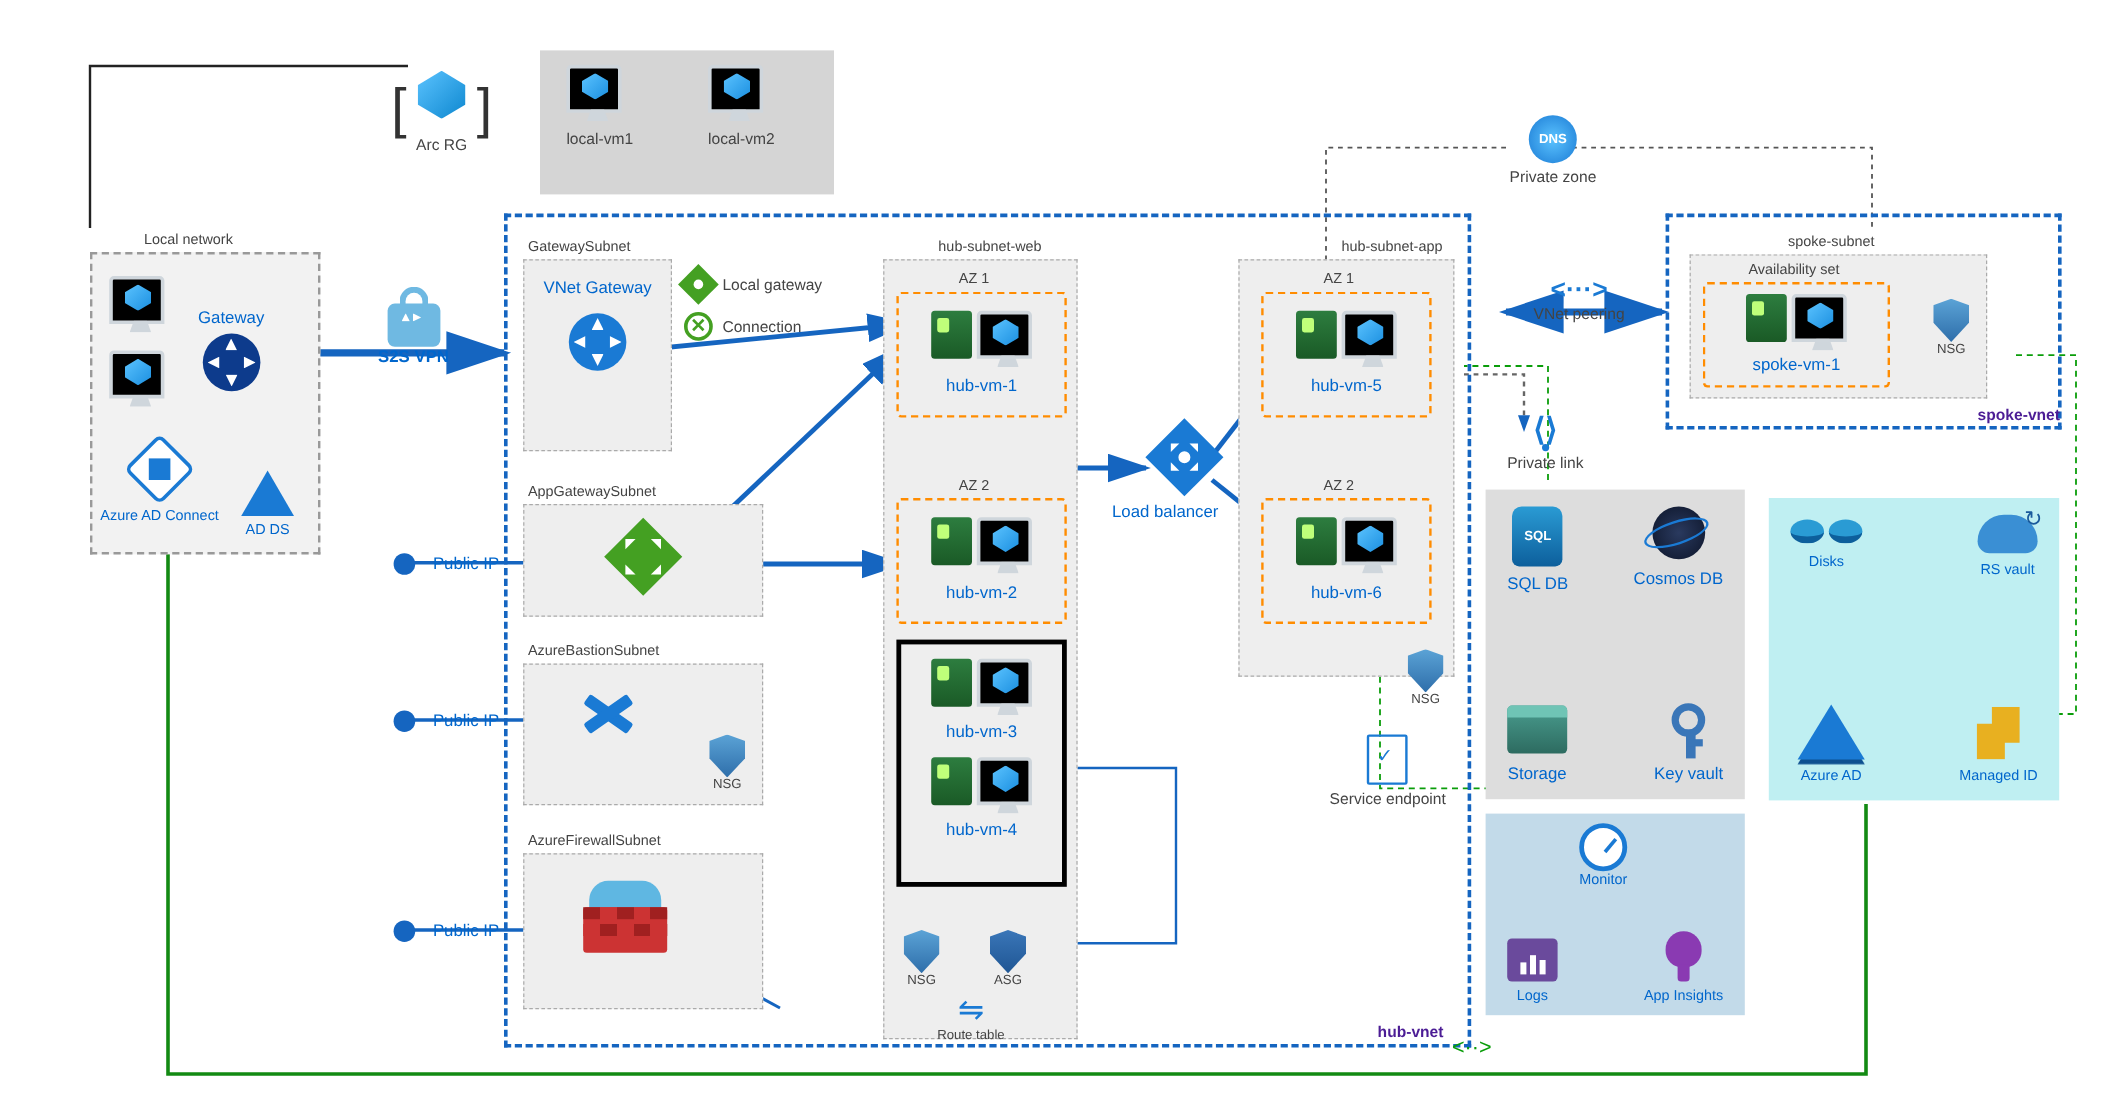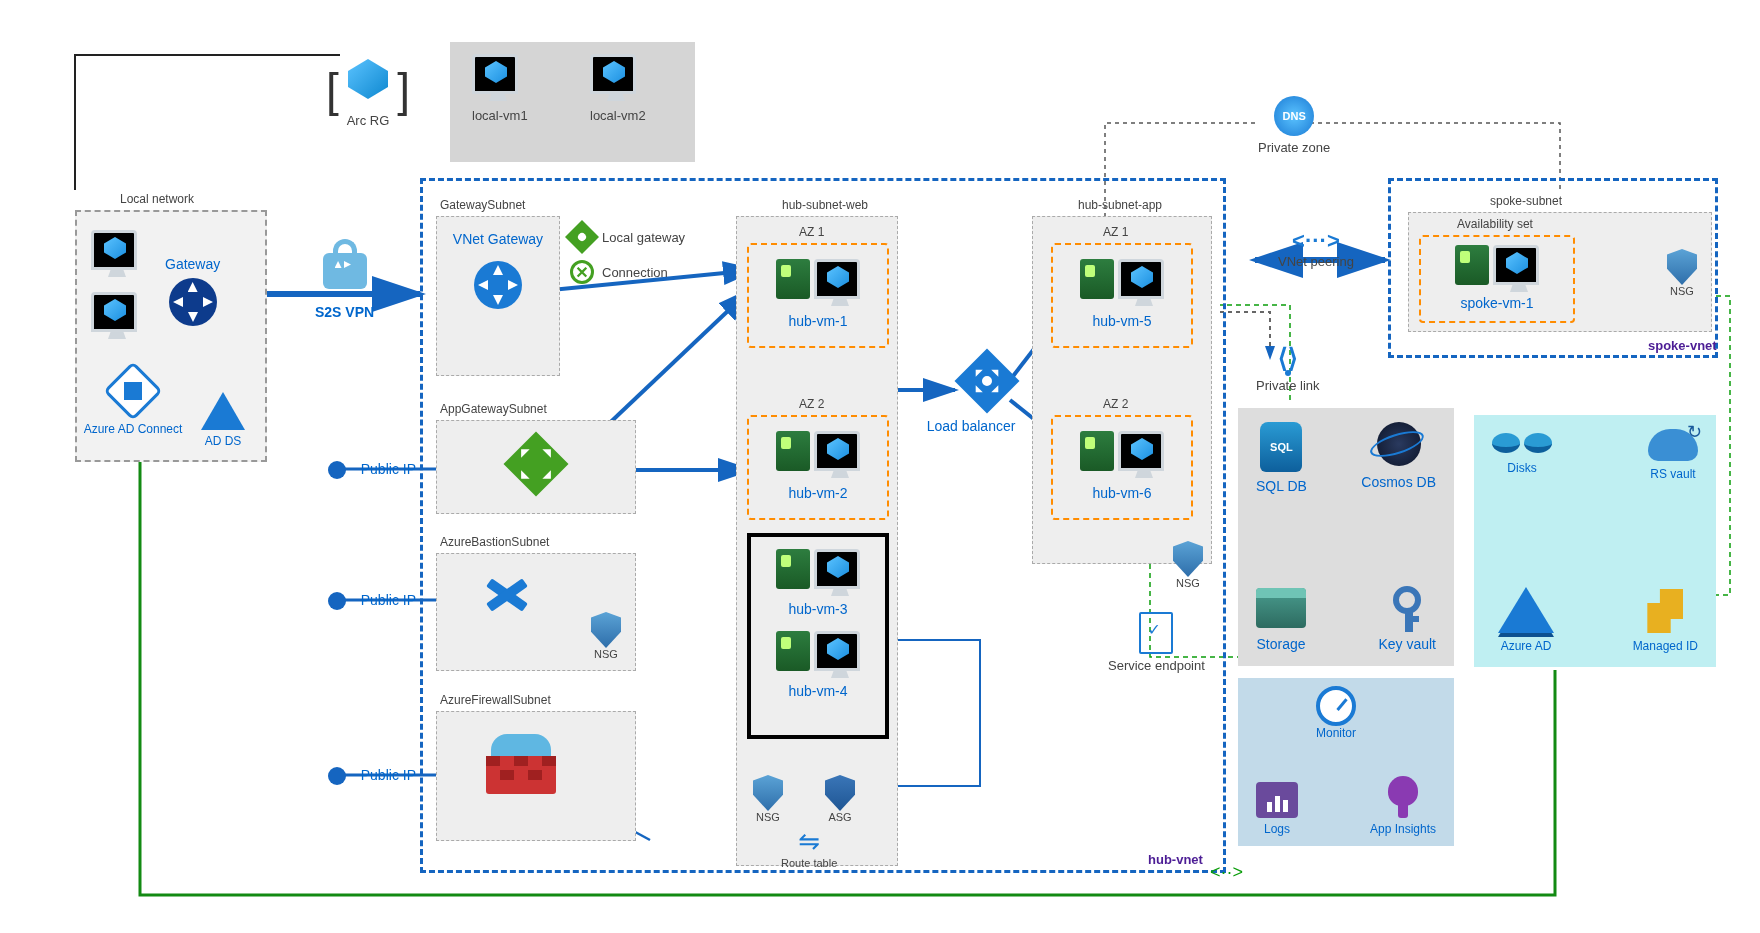--- a/index.html
+++ b/index.html
@@ -138,21 +138,21 @@
 </div>
 
 <div style="position:absolute;left:315px;top:253px;text-align:center">
   <div style="width:44px;height:36px;background:#6fb9e2;border-radius:6px;position:relative;margin:0 auto">
     <div style="position:absolute;top:-14px;left:10px;width:24px;height:24px;border:5px solid #6fb9e2;border-bottom:none;border-radius:14px 14px 0 0"></div>
     <div style="position:absolute;top:8px;left:12px;width:20px;height:20px;display:flex;flex-wrap:wrap;gap:2px">
       <span style="width:7px;height:7px;background:#fff;clip-path:polygon(50% 0,100% 100%,0 100%)"></span>
       <span style="width:7px;height:7px;background:#fff;clip-path:polygon(50% 0,100% 100%,0 100%);transform:rotate(90deg)"></span>
     </div>
   </div>
-  <div class="blue-lbl" style="margin-top:15px;font-weight:600">S2S VPN</div>
+  <div class="blue-lbl" style="margin-top:0;font-weight:600">S2S VPN</div>
 </div>
 
 <div class="dashed-blue" style="left:420px;top:178px;width:806px;height:695px"></div>
 <div class="vnet-tag" style="left:1148px;top:852px">hub-vnet</div>
 <div style="position:absolute;left:1210px;top:862px;color:#0a9d0a;font-size:18px">&lt;··&gt;</div>
 
 <div class="node-label" style="left:440px;top:198px">GatewaySubnet</div>
 <div class="sub-box" style="left:436px;top:216px;width:124px;height:160px">
   <div class="blue-lbl" style="text-align:center;margin-top:14px;font-weight:500">VNet Gateway</div>
   <div class="gateway-circ" style="background:#1a7ad4;margin:14px auto">
@@ -252,21 +252,21 @@
   <div style="position:absolute;left:88px;bottom:42px;text-align:center">
       <div class="shield" style="background:linear-gradient(#3a76b8,#1f5694)"></div>
       <div class="lbl" style="font-size:11px">ASG</div>
     </div>
   <div style="position:absolute;left:44px;bottom:-4px;text-align:center">
     <div style="color:#1a7ad4;font-size:26px">⇋</div>
     <div class="lbl" style="font-size:11px">Route table</div>
   </div>
 </div>
 
-<div class="node-label" style="left:1060px;top:198px;width:120px">hub-subnet-app</div>
+<div class="node-label" style="left:1100px;top:198px;width:120px">hub-subnet-app</div>
 <div class="sub-box" style="left:1032px;top:216px;width:180px;height:348px">
   <div class="node-label" style="left:70px;top:8px">AZ 1</div>
   <div class="dashed-orange" style="left:18px;top:26px;width:142px;height:105px">
     <div class="vm-combo" style="margin-top:14px">
         <div class="nic-ico"></div>
         <div class="mon-ico"></div>
       </div>
     <div class="blue-lbl" style="text-align:center;margin-top:14px">hub-vm-5</div>
   </div>
   <div class="node-label" style="left:70px;top:180px">AZ 2</div>
@@ -310,21 +310,21 @@
 <div style="position:absolute;left:1108px;top:612px;text-align:center">
   <div style="width:34px;height:42px;border:2px solid #1a7ad4;border-radius:2px;margin:0 auto;position:relative">
       <div style="position:absolute;top:6px;left:6px;color:#1a7ad4;font-size:16px">✓</div>
     </div>
   <div class="lbl" style="margin-top:4px">Service endpoint</div>
 </div>
 
 <div class="dashed-blue" style="left:1388px;top:178px;width:330px;height:180px"></div>
 <div class="vnet-tag" style="left:1648px;top:338px">spoke-vnet</div>
 <div class="node-label" style="left:1490px;top:194px">spoke-subnet</div>
-<div class="sub-box" style="left:1408px;top:212px;width:304px;height:120px">
+<div class="sub-box" style="left:1408px;top:212px;width:248px;height:120px">
   <div class="node-label" style="left:26px;top:4px;width:120px">Availability set</div>
   <div class="dashed-orange" style="left:10px;top:22px;width:156px;height:88px">
     <div class="vm-combo" style="margin-top:8px">
         <div class="nic-ico"></div>
         <div class="mon-ico"></div>
       </div>
     <div class="blue-lbl" style="text-align:center;margin-top:10px">spoke-vm-1</div>
   </div>
   <div style="position:absolute;right:14px;top:36px;text-align:center">
       <div class="shield"></div>

